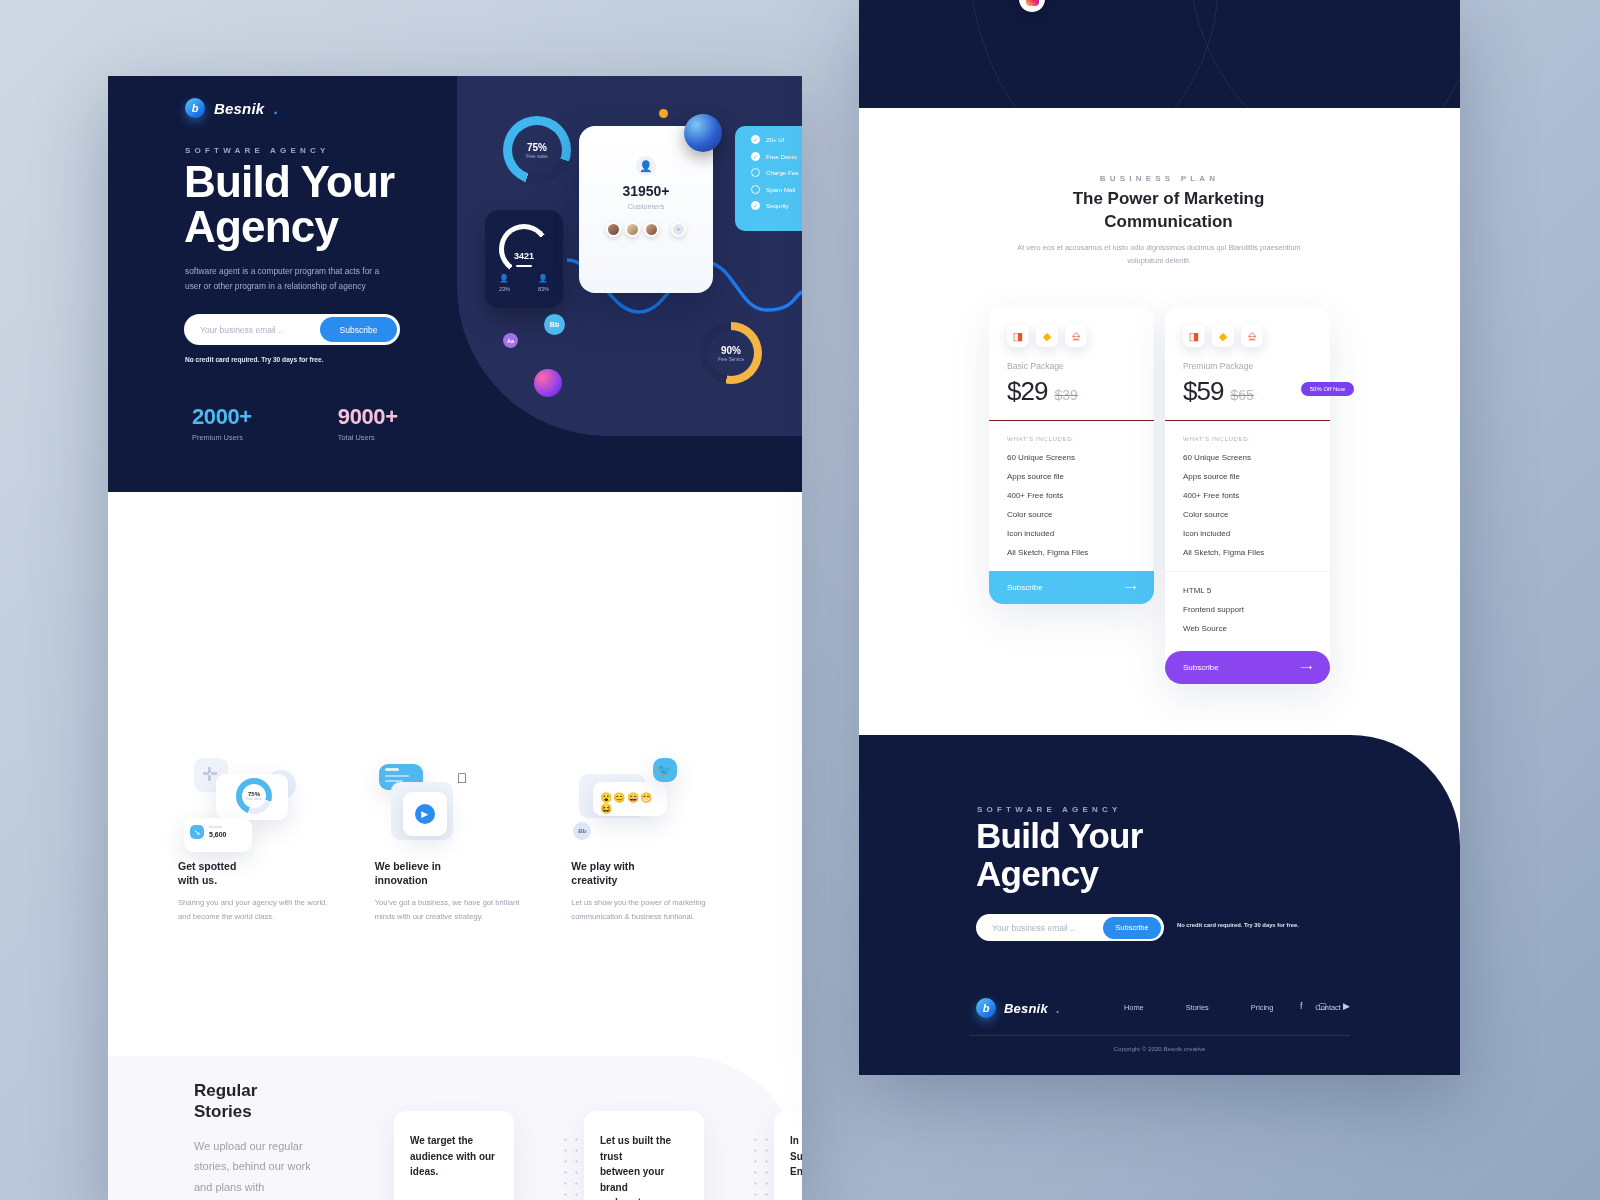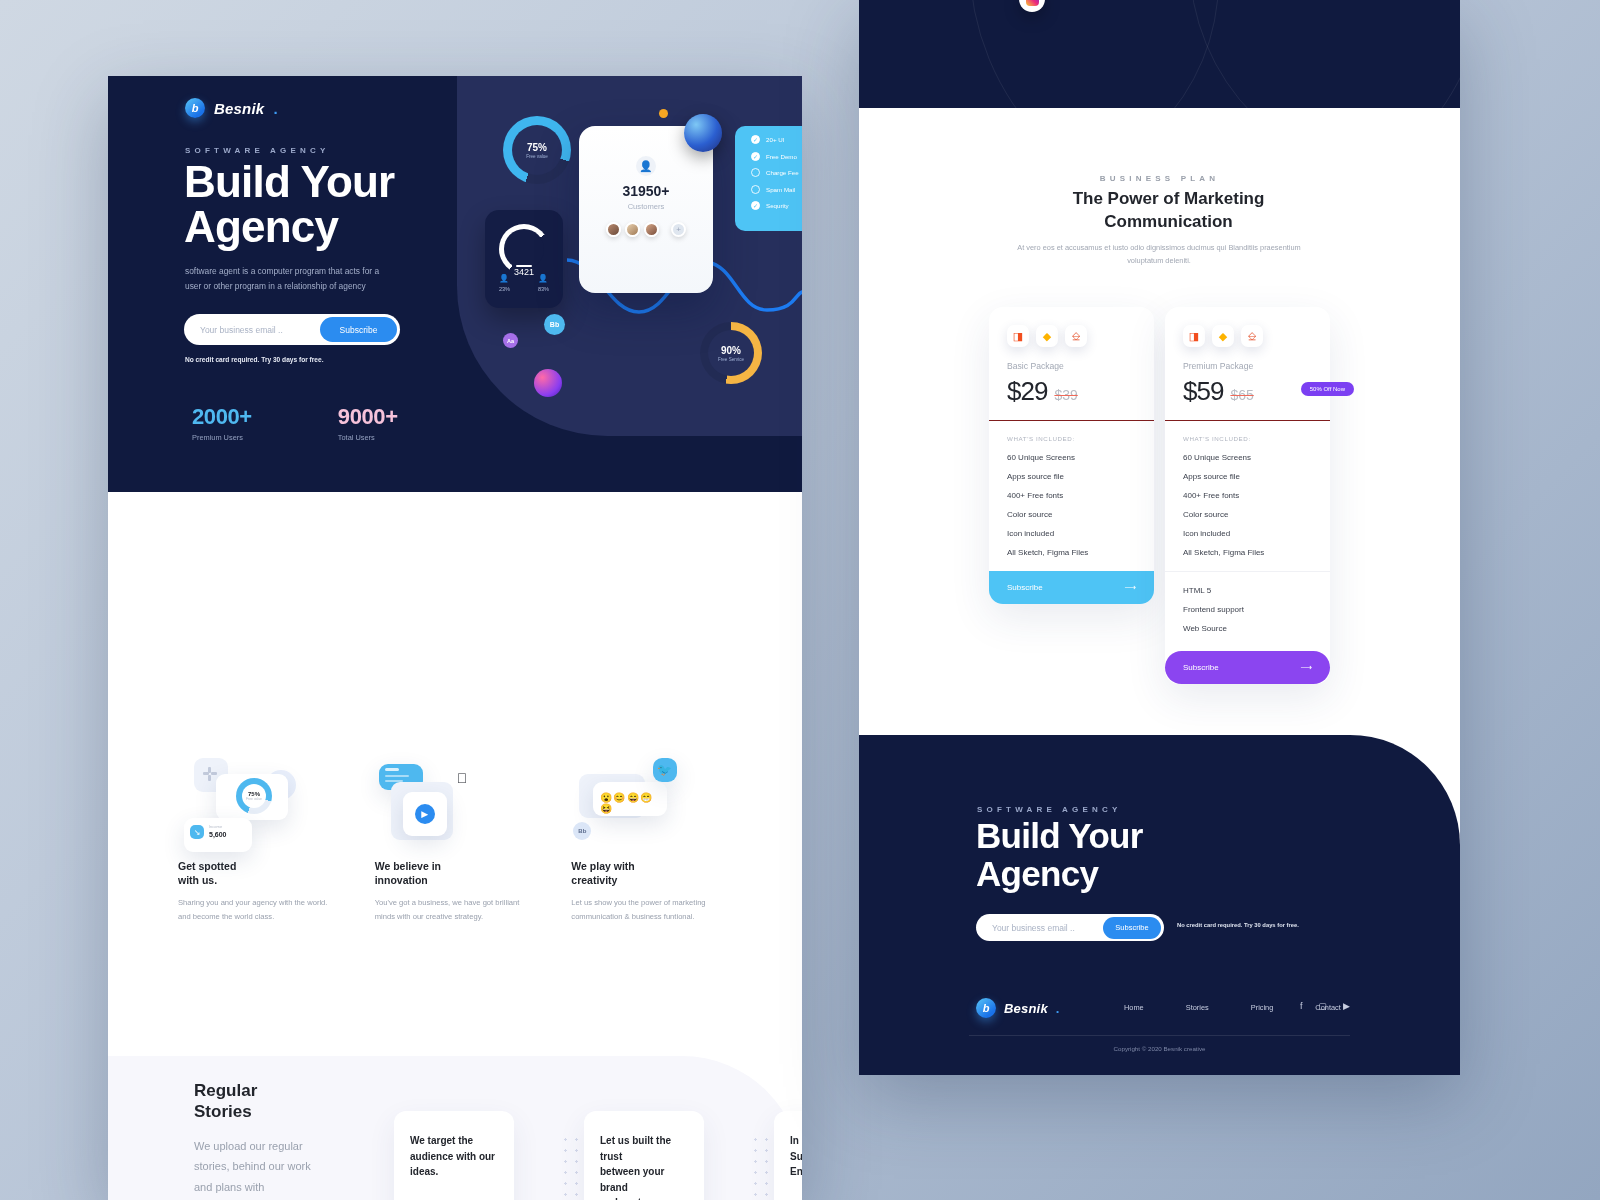--- a/index.html
+++ b/index.html
@@ -85,21 +85,21 @@
     background: conic-gradient(from 0deg, #f5b544 0deg 190deg, #222b54 190deg 360deg); }
   .ring90::after { content:""; position:absolute; inset:8px; border-radius:50%; background:#262f5c; }
   .ring-lbl2 { z-index: 2; }
   .dark-card {
     position: absolute; left: 28px; top: 134px; width: 78px; height: 98px;
     background: #141d45; border-radius: 14px; box-shadow: 0 12px 26px rgba(0,0,0,.3);
   }
   .gauge { position: absolute; left: 14px; top: 14px; width: 50px; height: 50px;
     border-radius: 50%; background: conic-gradient(from 215deg, #fff 0deg 200deg, rgba(255,255,255,0) 200deg 360deg); }
   .gauge::after { content:""; position:absolute; inset:5px; border-radius:50%; background:#141d45; }
-  .gauge-v { position: absolute; left: 0; top: 41px; width: 78px; text-align: center; color: #fff; font-size: 9px; font-weight: 400; margin-top: 16px; }
+  .gauge-v { position: absolute; left: 0; top: 41px; width: 78px; text-align: center; color: #fff; font-size: 9px; font-weight: 700; }
   .gauge-bar { position: absolute; left: 31px; top: 55px; width: 16px; height: 2px; background: #fff; border-radius: 2px; }
   .mini-stats { position: absolute; left: 0; top: 64px; width: 78px; display: flex; }
   .mini-stats > div { flex: 1; text-align: center; }
   .mini-ico { color: #9fb0d4; font-size: 8px; }
   .mini-pct { color: #aab6d4; font-size: 5.6px; margin-top: 3px; }
   .white-card {
     position: absolute; left: 122px; top: 50px; width: 134px; height: 167px;
     background: linear-gradient(180deg,#fff 0%, #f4f7fb 100%); border-radius: 16px;
     box-shadow: 0 18px 40px rgba(10,20,60,.35);
   }

